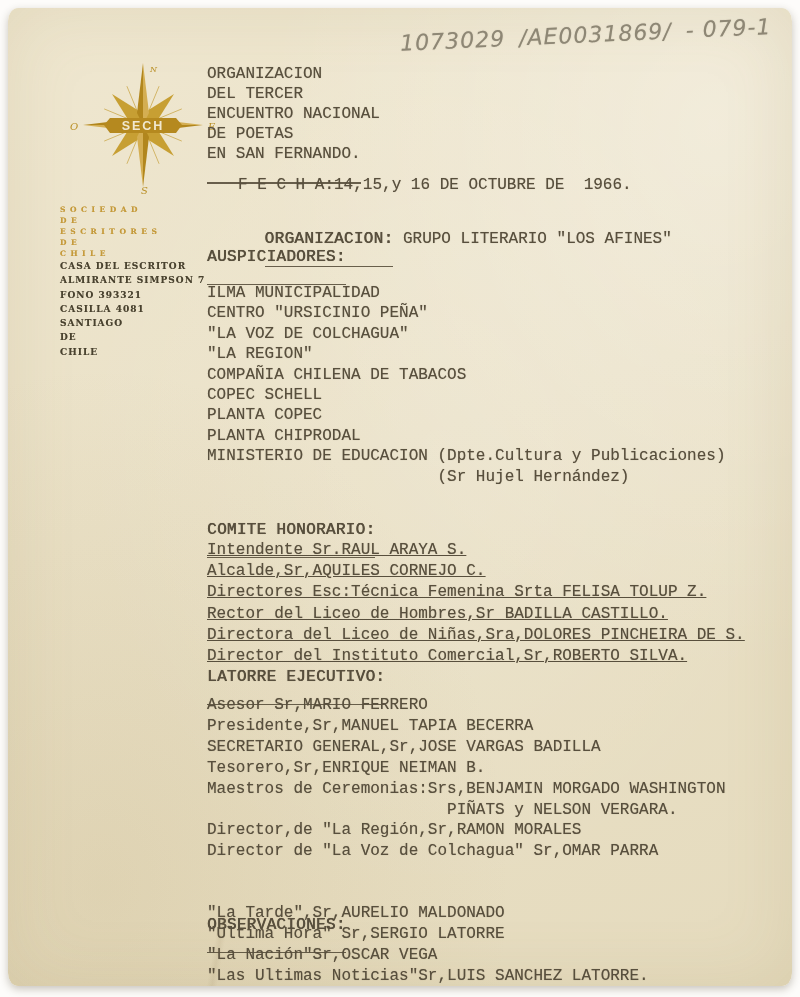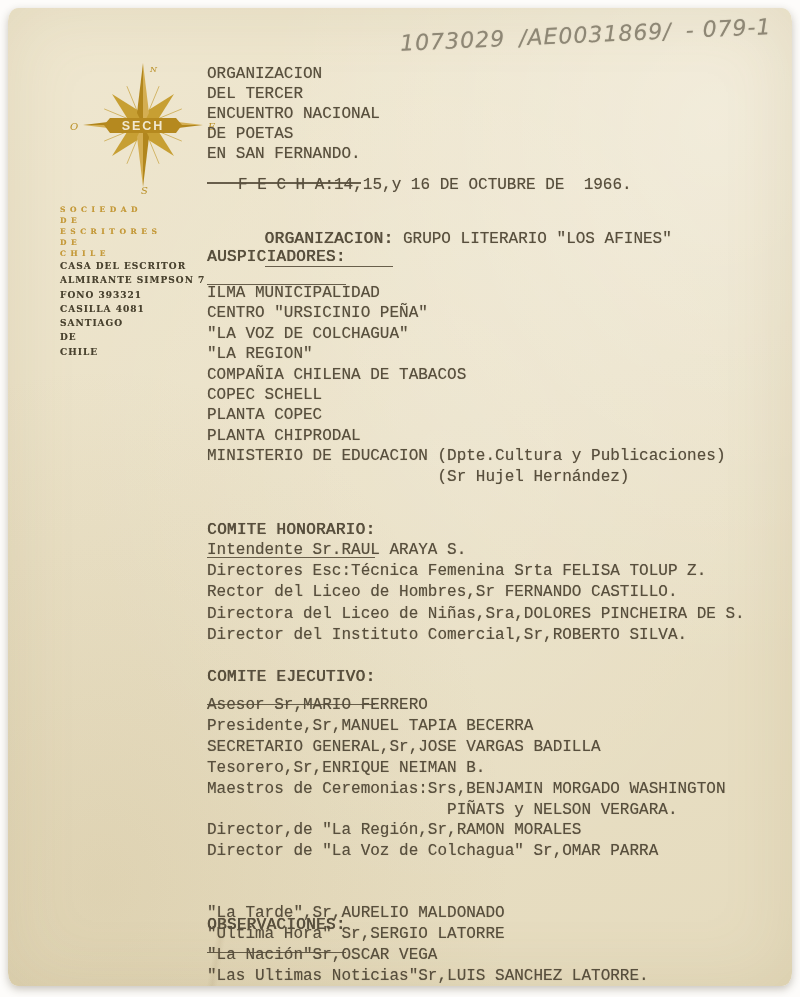--- a/index.html
+++ b/index.html
@@ -66,21 +66,21 @@
   .u2{border-bottom-width:2.4px;}
   .heading{letter-spacing:.3px;text-shadow:.5px 0 0 currentColor, 0 0 .7px rgba(88,79,61,.5);}
   .title-block{top:56px;}
   .title-block .line{line-height:20px;}
   .fecha{top:168px;margin-left:31px;}
   .org{top:204px;white-space:pre;}
   .org .val{margin-left:9.6px;}
   .h-ausp{top:240px;}
   .l-ausp{top:275px;} .l-ausp .line{line-height:20.4px;}
   .h-hon{top:497px;margin-top:16px;}
-  .l-hon{top:532px;} .l-hon .line{line-height:21.2px;}
+  .l-hon{top:532px;text-decoration:underline;} .l-hon .line{line-height:21.2px;}
   .h-exec{top:660px;}
   .l-exec{top:687px;} .l-exec .line{line-height:20.9px;}
   .h-obs{top:908px;}
   .l-obs{top:895px;} .l-obs .line{line-height:21px;}
 </style>
 </head>
 <body>
 
 <div class="paper">
 
@@ -177,28 +177,29 @@
         <div class="line">PLANTA CHIPRODAL</div>
         <div class="line">MINISTERIO DE EDUCACION (Dpte.Cultura y Publicaciones)</div>
         <div class="line">                        (Sr Hujel Hernández)</div>
       </section>
 
     <section class="h-hon">
       <span class="u heading">COMITE HONORARIO:</span>
     </section>
     <section class="l-hon">
         <div class="line">Intendente Sr.RAUL ARAYA S.</div>
+        <div class="line">Alcalde,Sr,AQUILES CORNEJO C.</div>
         <div class="line">Directores Esc:Técnica Femenina Srta FELISA TOLUP Z.</div>
-        <div class="line">Rector del Liceo de Hombres,Sr FERNANDO CASTILLO.</div>
+        <div class="line">Rector del Liceo de Hombres,Sr BADILLA CASTILLO.</div>
         <div class="line">Directora del Liceo de Niñas,Sra,DOLORES PINCHEIRA DE S.</div>
         <div class="line">Director del Instituto Comercial,Sr,ROBERTO SILVA.</div>
       </section>
 
     <section class="h-exec">
-      <span class="u heading">COMITE EJECUTIVO:</span>
+      <span class="u heading">LATORRE EJECUTIVO:</span>
     </section>
     <section class="l-exec">
         <div class="line">Asesor Sr,MARIO FERRERO</div>
         <div class="line">Presidente,Sr,MANUEL TAPIA BECERRA</div>
         <div class="line">SECRETARIO GENERAL,Sr,JOSE VARGAS BADILLA</div>
         <div class="line">Tesorero,Sr,ENRIQUE NEIMAN B.</div>
         <div class="line">Maestros de Ceremonias:Srs,BENJAMIN MORGADO WASHINGTON</div>
         <div class="line">                         PIÑATS y NELSON VERGARA.</div>
         <div class="line">Director,de "La Región,Sr,RAMON MORALES</div>
         <div class="line">Director de "La Voz de Colchagua" Sr,OMAR PARRA</div>

